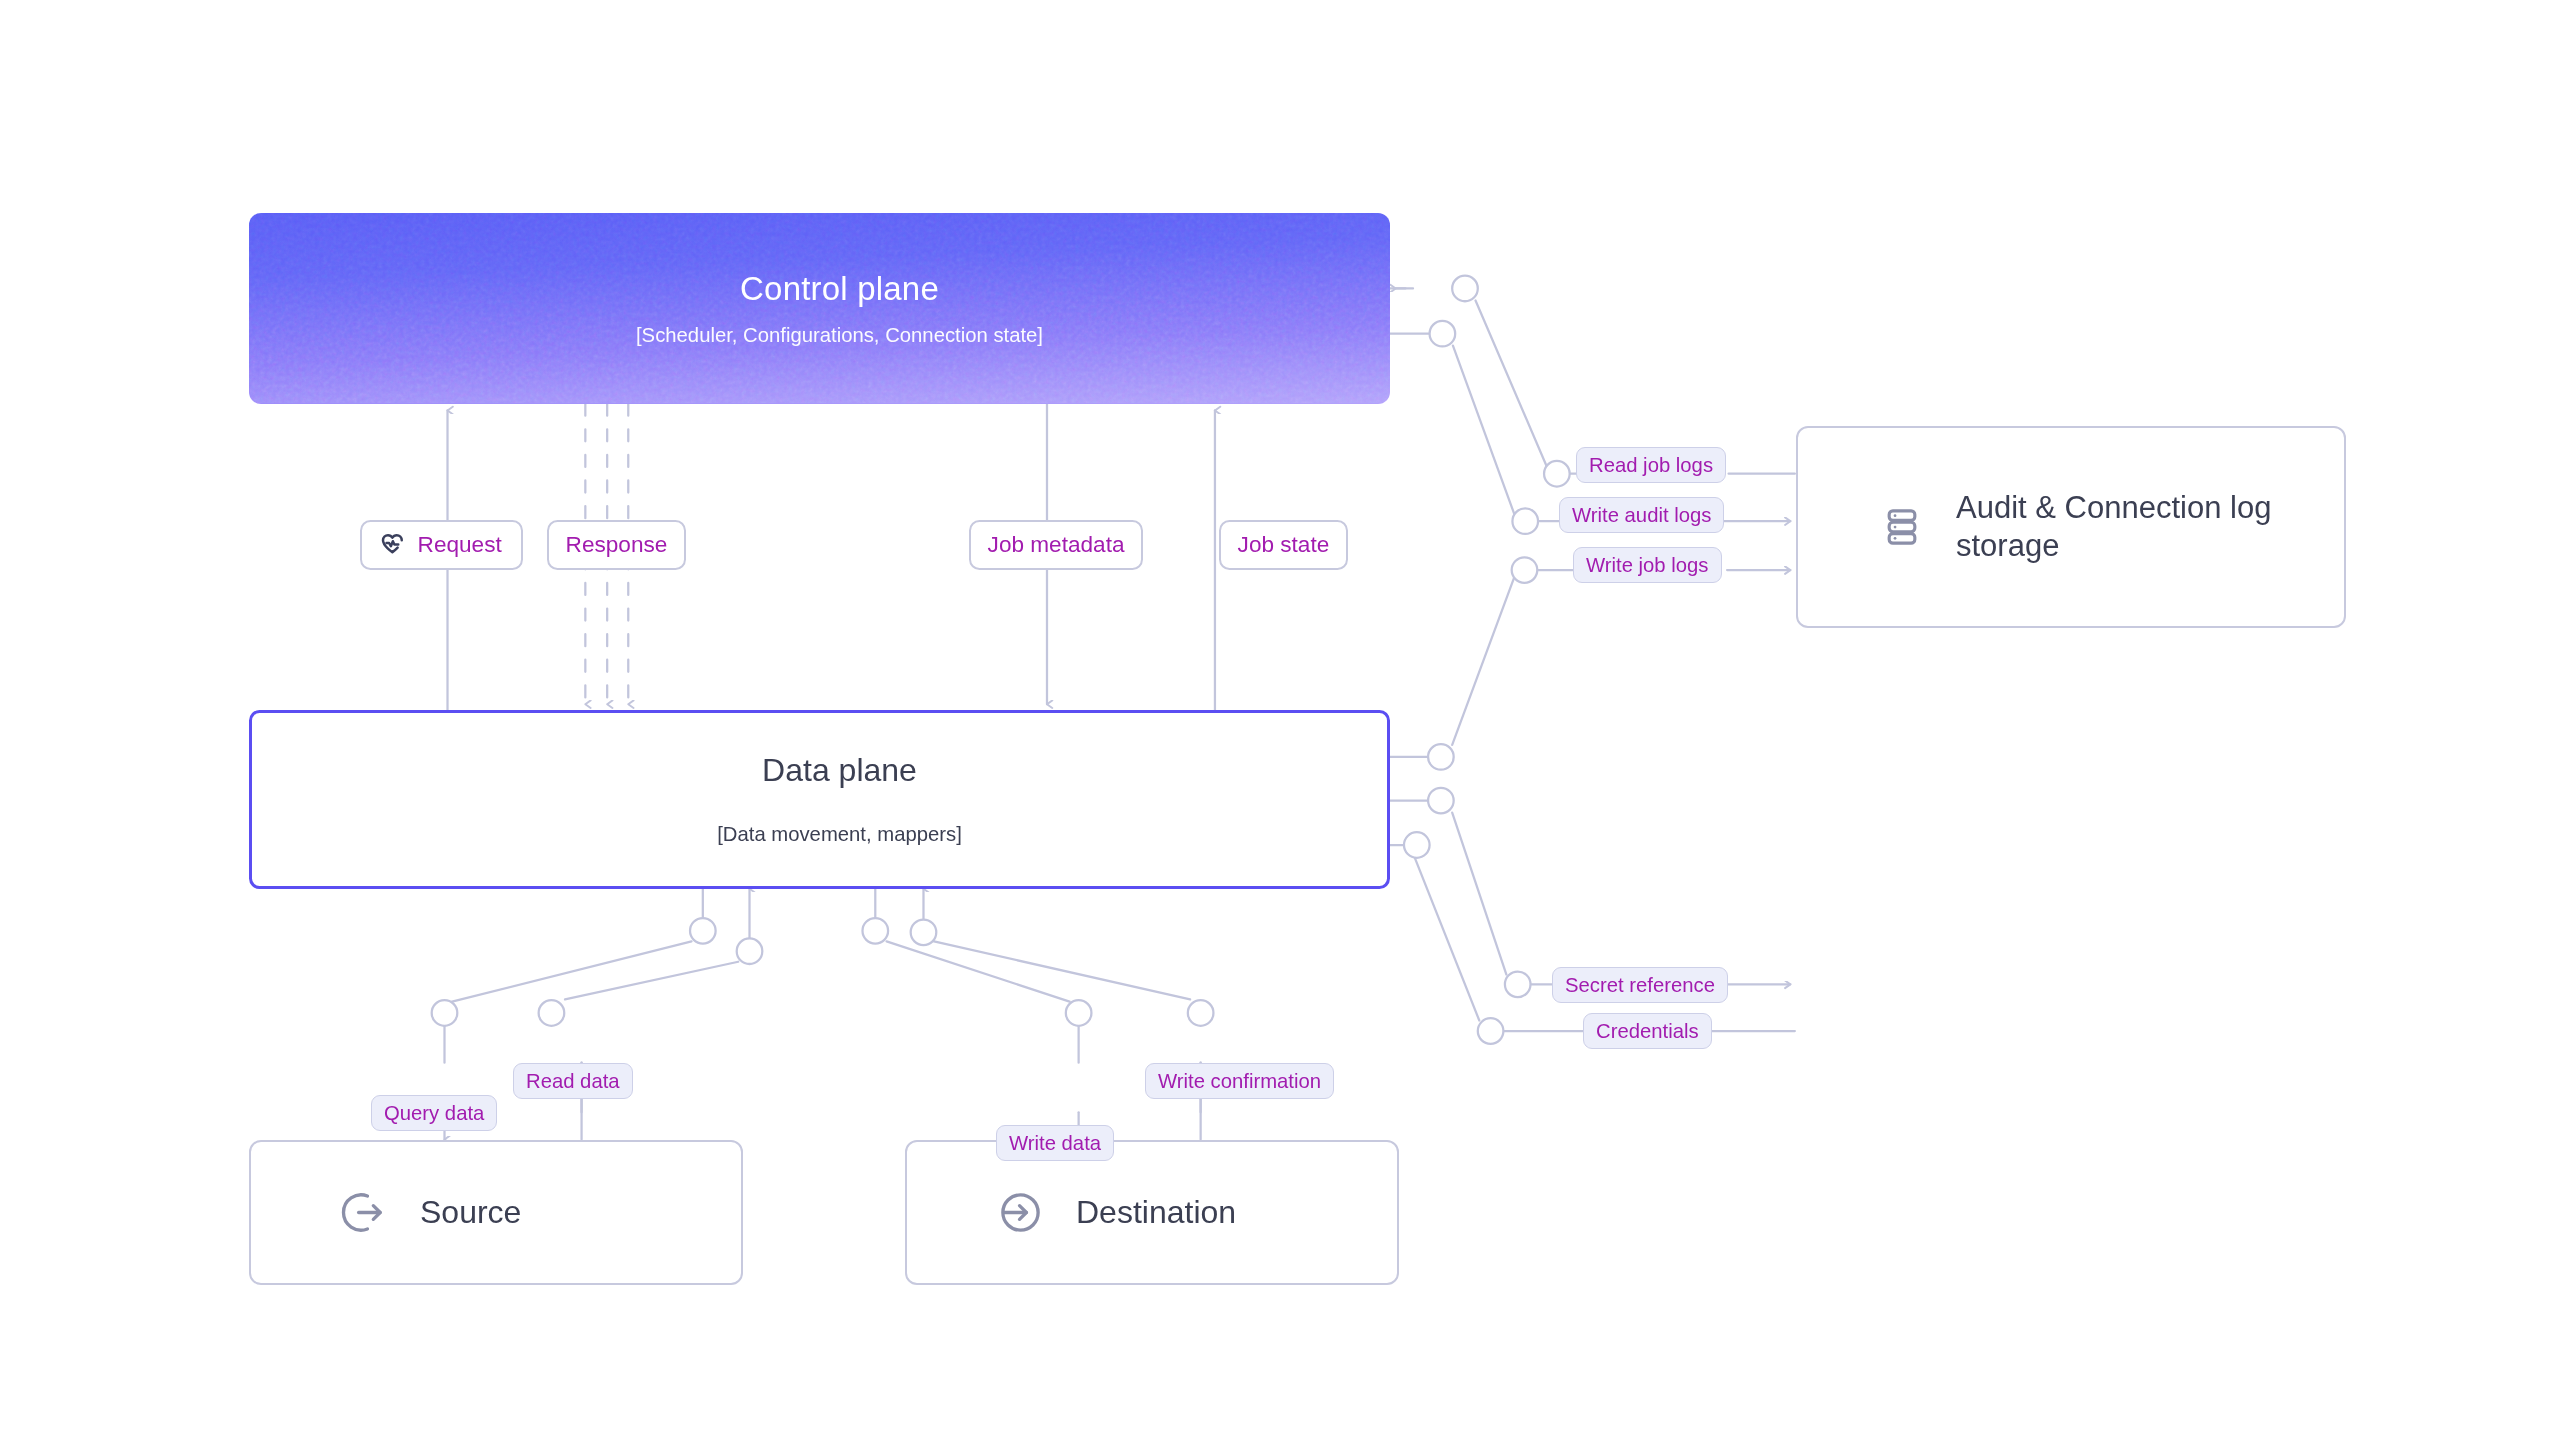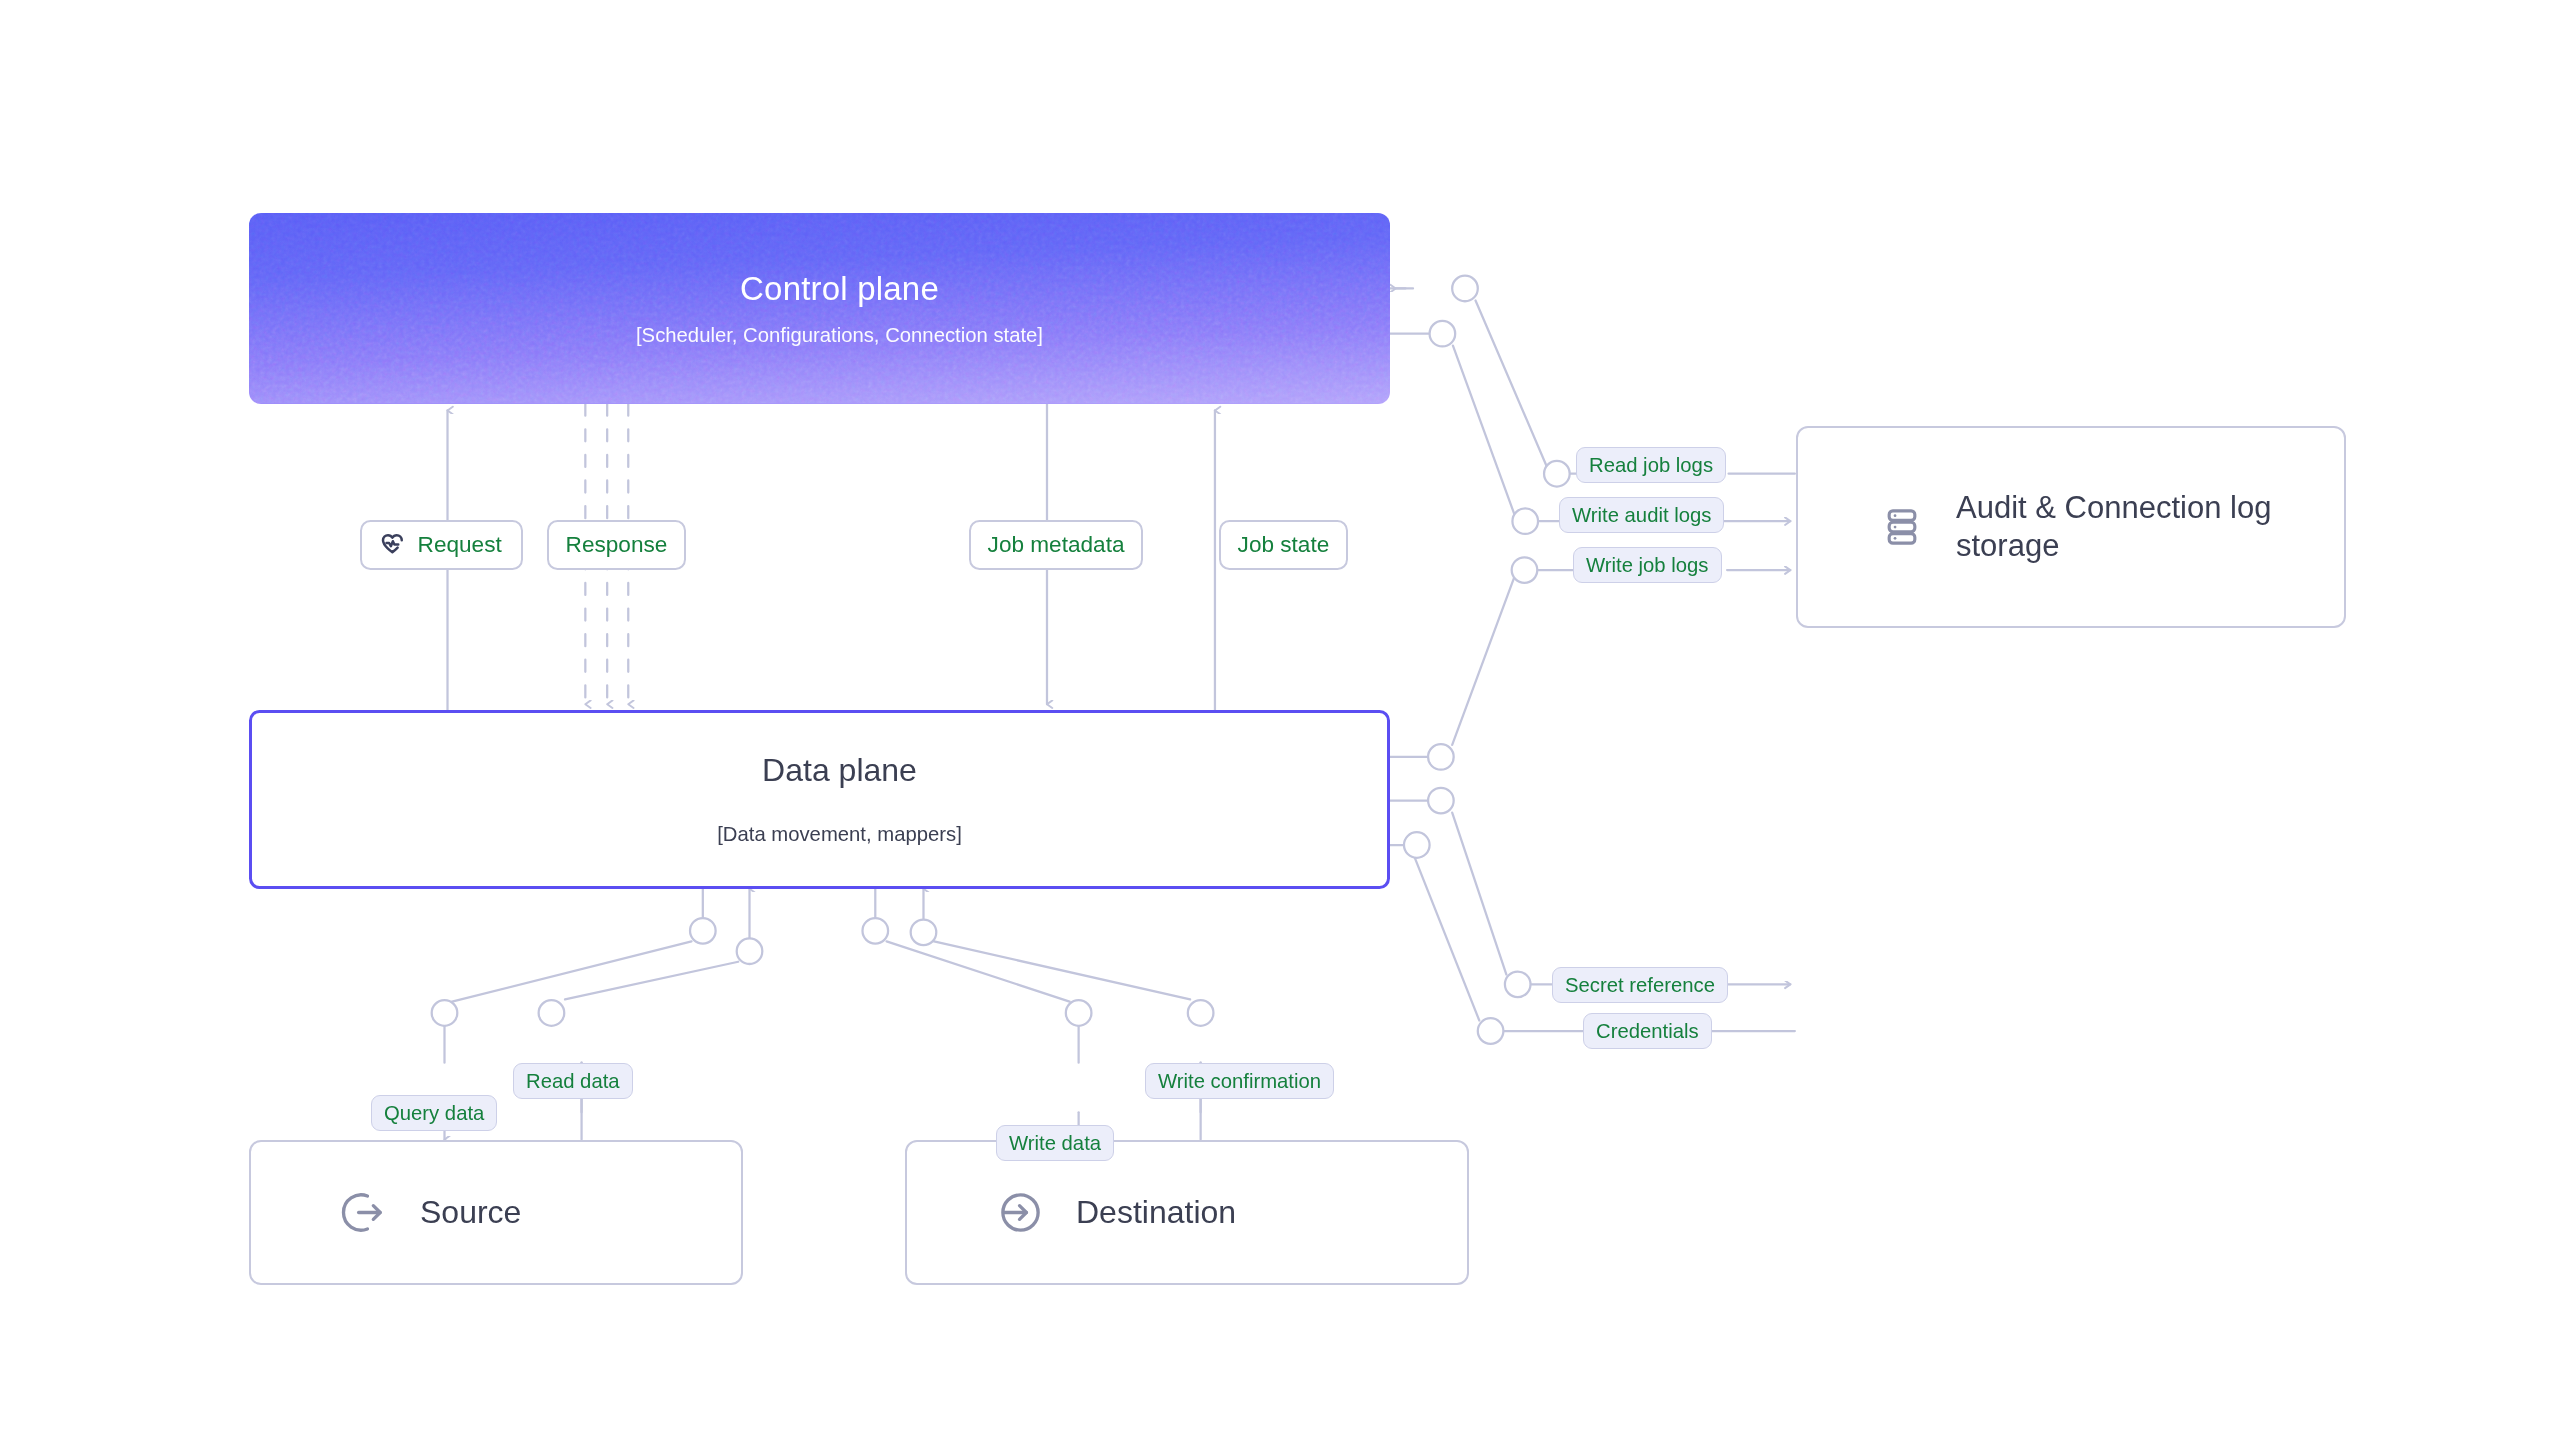--- a/index.html
+++ b/index.html
@@ -34,30 +34,30 @@
 
   .leafbox{
     background:#fff;border:2.3px solid #c7c9de;border-radius:12px;
     display:flex;align-items:center;box-sizing:border-box;
   }
   .leafbox .lb-icon{flex:0 0 auto;margin-left:50px;margin-right:32px;display:flex;
                     align-items:center;justify-content:center;}
   .leafbox .lb-label{color:#3b3f52;font-size:32px;line-height:1.22;font-weight:400;}
 
   .box-source{left:249px;top:1140px;width:494px;height:145px;}
-  .box-destination{left:905px;top:1140px;width:564px;height:145px;}
+  .box-destination{left:905px;top:1140px;width:494px;height:145px;}
   .box-audit{left:1796px;top:426px;width:550px;height:202px;}
   .box-audit .lb-icon{margin-left:42px;margin-right:32px;}
   .box-audit .lb-label{font-size:31px;}
   .box-secret{left:1796px;top:940px;width:550px;height:145px;}
   .box-secret .lb-icon{margin-left:42px;margin-right:32px;}
 
   
   .chip{position:absolute;box-sizing:border-box;display:flex;align-items:center;
-        justify-content:center;white-space:nowrap;color:#15803d;font-weight:400;}
+        justify-content:center;white-space:nowrap;color:#a21caf;font-weight:400;}
   .chip-white{background:#fff;border:2.3px solid #c7c9de;border-radius:10.5px;
               font-size:22.6px;height:50px;padding:0 16.6px;}
   .chip-white.with-icon{padding-left:13.6px;padding-right:19.6px;justify-content:flex-start;gap:12px;}
   .chip-lav{background:#eceefa;border:1.5px solid #cdd0e8;border-radius:9px;
             font-size:20.3px;height:36px;padding:0 12px;}
 
   .c-request{left:360px;top:520px;}
   .c-response{left:547px;top:520px;}
   .c-jobmeta{left:969px;top:520px;}
   .c-jobstate{left:1219px;top:520px;}

